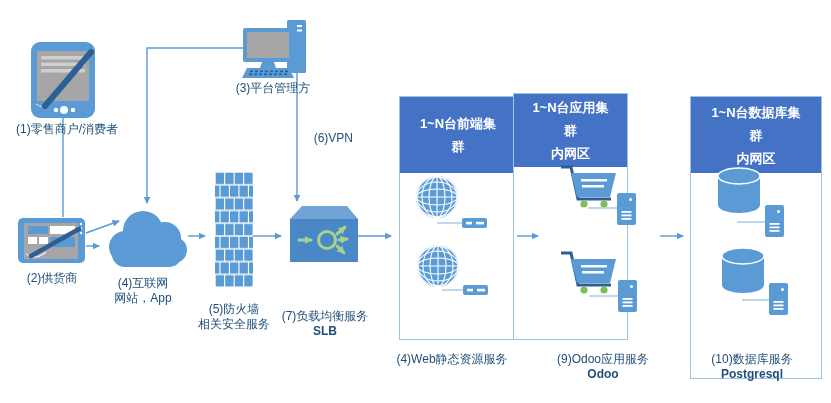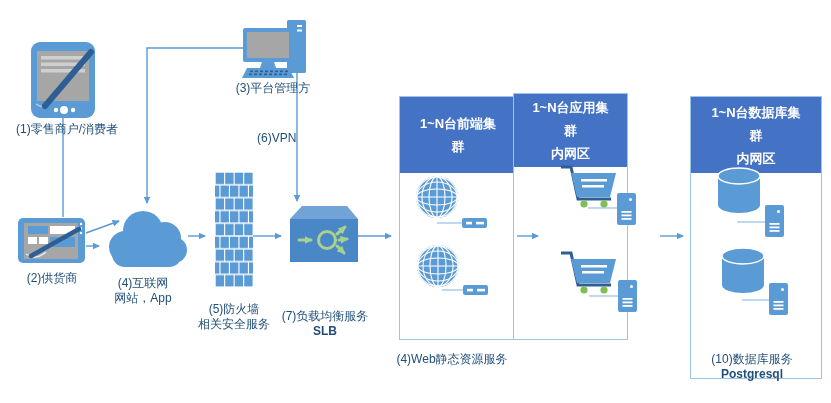--- a/index.html
+++ b/index.html
@@ -6,21 +6,21 @@
   .canvas{position:relative;width:831px;height:403px;background:#fff;
           font-family:"Liberation Sans",sans-serif;overflow:hidden;}
   .zone{position:absolute;background:#fff;border:1px solid #9DC3E6;box-sizing:border-box;margin-top:12px;}
   .zone-header{background:#4472C4;color:#fff;font-weight:600;font-size:13px;
                text-align:center;display:flex;flex-direction:column;justify-content:center;
                line-height:23px;}
   .overlay{position:absolute;left:0;top:0;}
   .label{position:absolute;color:#1F4E79;font-size:12px;line-height:15px;text-align:center;}
   .label div{display:block;}
   .b{font-weight:bold;}
-  .left{text-align:left;}
+  .left{text-align:right;margin-left:46px;}
 </style>
 </head>
 <body>
 
 <div class="canvas">
 
   <div class="zone" style="left:399px;top:84px;width:118px;height:244px">
     <div class="zone-header" style="height:76px">
       <div>1~N台前端集</div>
       <div>群</div>
@@ -246,19 +246,23 @@
 
   <div class="label" style="left:277px;top:309px;width:96px">
     <div>(7)负载均衡服务</div>
     <div class="b">SLB</div>
   </div>
 
   <div class="label" style="left:389px;top:352px;width:126px">
     <div>(4)Web静态资源服务</div>
   </div>
 
+  <div class="label" style="left:547px;top:352px;width:112px">
+    <div>(9)Odoo应用服务</div>
+    <div class="b">Odoo</div>
+  </div>
 
   <div class="label" style="left:688px;top:352px;width:128px">
     <div>(10)数据库服务</div>
     <div class="b">Postgresql</div>
   </div>
 
 </div>
 
 </body></html>

